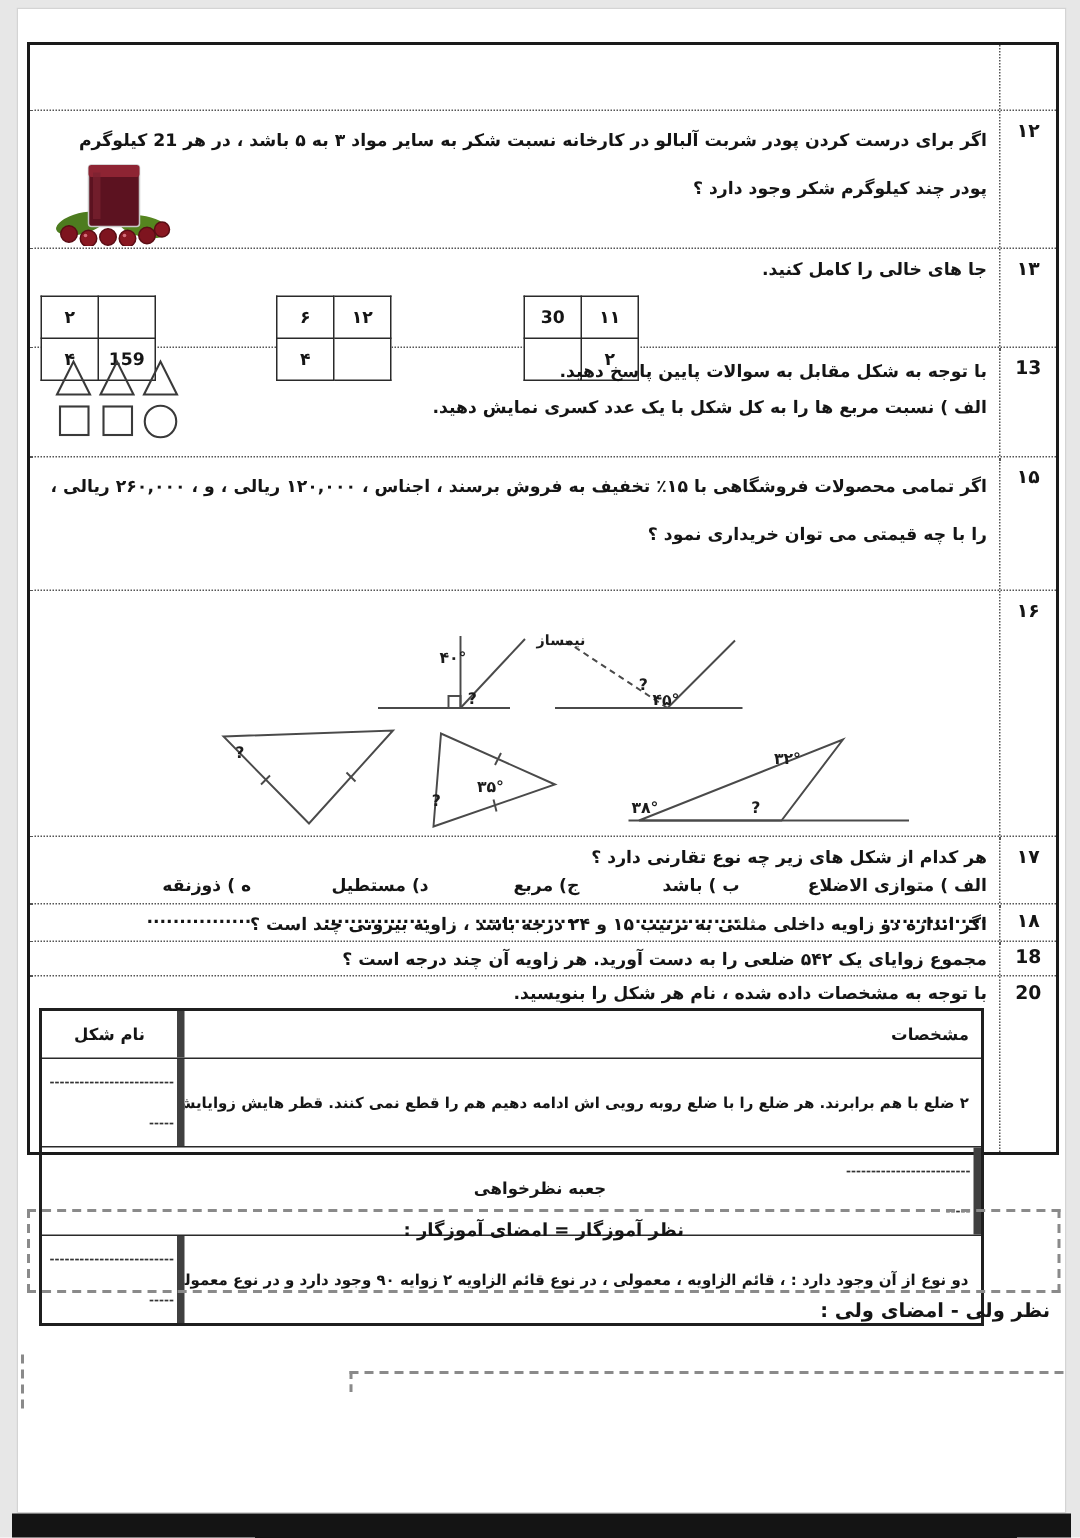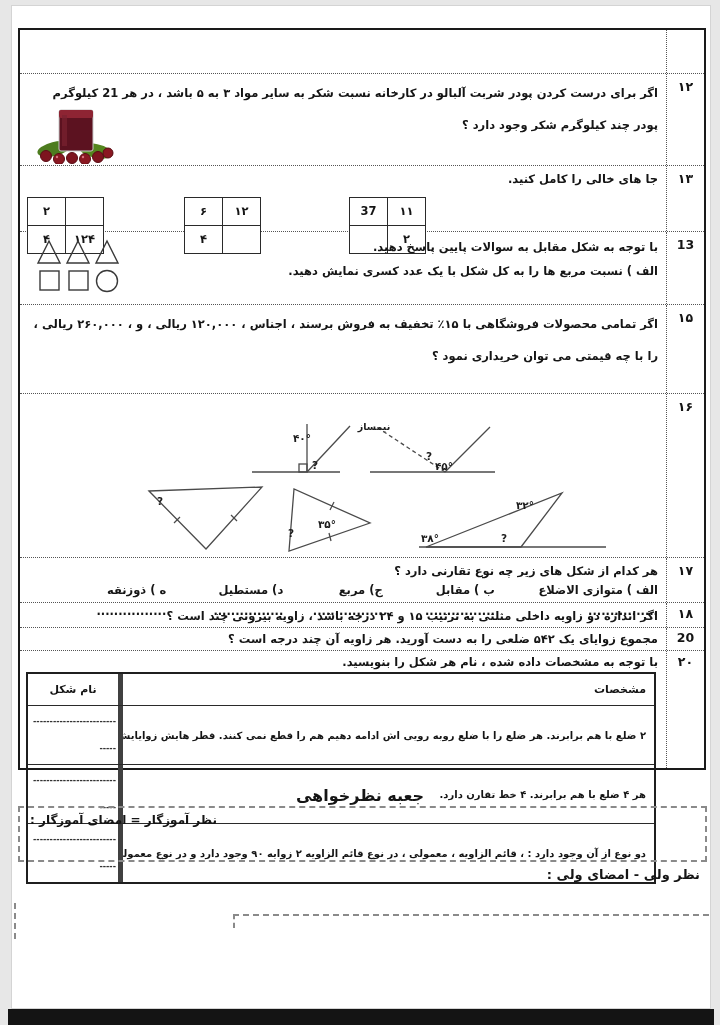--- a/index.html
+++ b/index.html
@@ -35,23 +35,23 @@
   .spec-table{margin:1px 10px 0 19px;width:630px;border:2px solid #1f1f1f}
   .spec-row{display:flex;border-top:1px solid #2a2a2a;min-height:23px;align-items:center}
   .spec-row:first-child{border-top:none}
   .spec-cell{flex:1;padding:2px 8px;font-size:10px;line-height:17px;white-space:nowrap;overflow:hidden}
   .name-cell{flex:0 0 95px;border-right:5px solid #404040;align-self:stretch;display:flex;align-items:center;justify-content:center;
              font-size:8px;color:#333;letter-spacing:0;padding:2px}
   .spec-head{font-size:11px;line-height:18px}
   .name-head{font-size:11px;color:#151515}
 
   
-  .feedback-title{position:absolute;left:0;right:0;top:786px;text-align:center;font-weight:bold;font-size:16px}
+  .feedback-title{position:absolute;left:0;right:0;top:786px;text-align:center;font-weight:bold;font-size:11px}
   .teacher-box{position:absolute;left:18px;top:806px;width:689px;height:56px;border:2px dashed #8a8a8a}
-  .teacher-box .txt{padding:5px 10px;font-weight:bold;font-size:12px;text-align:left}
+  .teacher-box .txt{padding:5px 10px;font-weight:bold;font-size:12px;text-align:center}
   .parent-line{position:absolute;top:867px;right:20px;font-weight:bold;font-size:13px}
   .partial-left{position:absolute;left:14px;top:903px;width:3px;height:36px;border-left:2px dashed #8a8a8a}
   .partial-box{position:absolute;left:233px;top:914px;width:476px;height:14px;border-top:2px dashed #8a8a8a;border-left:2px dashed #8a8a8a}
 
   svg text{font-family:"DejaVu Sans",sans-serif;font-weight:bold}
 </style>
 </head>
 <body>
 
 <div class="canvas">
@@ -87,21 +87,21 @@
     </div>
 
     <div class="qrow r13">
       <div class="qnum">۱۳</div>
       <div class="qbody">
         <div class="qtext lh18">جا های خالی را کامل کنید.</div>
         <div class="grids">
           <table class="grid2x2 g1">
             <tbody>
                 <tr>
-                  <td>37</td>
+                  <td>30</td>
                   <td>۱۱</td>
                 </tr>
             <tr>
                   <td></td>
                   <td>۲</td>
                 </tr>
           </tbody>
             </table>
           <table class="grid2x2 g2">
             <tbody>
@@ -116,21 +116,21 @@
           </tbody>
             </table>
           <table class="grid2x2 g3">
             <tbody>
                 <tr>
                   <td>۲</td>
                   <td></td>
                 </tr>
             <tr>
                   <td>۴</td>
-                  <td>۱۲۴</td>
+                  <td>159</td>
                 </tr>
           </tbody>
             </table>
         </div>
       </div>
     </div>
 
     <div class="qrow r14">
       <div class="qnum">13</div>
       <div class="qbody">
@@ -200,57 +200,56 @@
         </svg>
       </div>
     </div>
 
     <div class="qrow r17">
       <div class="qnum">۱۷</div>
       <div class="qbody">
         <div class="qtext lh18">هر کدام از شکل های زیر چه نوع تقارنی دارد ؟</div>
         <div class="q17-items">
           <span><span>الف ) متوازی الاضلاع</span> <span>................</span></span>
-          <span><span>ب ) مقابل</span> <span>................</span></span>
+          <span><span>ب ) باشد</span> <span>................</span></span>
           <span><span>ج) مربع</span> <span>................</span></span>
           <span><span>د) مستطیل</span> <span>................</span></span>
           <span><span>ه ) ذوزنقه</span> <span>................</span></span>
         </div>
       </div>
     </div>
 
     <div class="qrow r18">
       <div class="qnum" style="padding-top:3px">۱۸</div>
       <div class="qbody">
           <div class="qtext lh18">اگر اندازه دو زاویه داخلی مثلثی به ترتیب ۱۵ و ۲۴ درجه باشد ، زاویه بیرونی چند است ؟</div>
         </div>
     </div>
 
     <div class="qrow r19">
-      <div class="qnum" style="padding-top:2px">20</div>
+      <div class="qnum" style="padding-top:2px">18</div>
       <div class="qbody">
           <div class="qtext lh18" style="padding-top:2px">مجموع زوایای یک ۵۴۲ ضلعی را به دست آورید. هر زاویه آن چند درجه است ؟</div>
         </div>
     </div>
 
     <div class="qrow r20">
-      <div class="qnum" style="padding-top:3px">۲۰</div>
+      <div class="qnum" style="padding-top:3px">20</div>
       <div class="qbody">
         <div class="qtext lh18" style="padding-top:2px">با توجه به مشخصات داده شده ، نام هر شکل را بنویسید.</div>
         <div class="spec-table">
           <div class="spec-row" style="min-height:22px">
             <div class="spec-cell spec-head">مشخصات</div>
             <div class="name-cell name-head">نام شکل</div>
           </div>
           <div class="spec-row">
             <div class="spec-cell">۲ ضلع با هم برابرند. هر ضلع را با ضلع روبه رویی اش ادامه دهیم هم را قطع نمی کنند. قطر هایش زوایایش را نصف نمی کنند.</div>
             <div class="name-cell">------------------------------</div>
           </div>
           <div class="spec-row">
-            <div class="spec-cell">هر ۴ ضلع با هم برابرند. ۴ خط تقارن دارد.</div>
             <div class="name-cell">------------------------------</div>
           </div>
           <div class="spec-row" style="min-height:25px">
             <div class="spec-cell">دو نوع از آن وجود دارد : ، قائم الزاویه ، معمولی ، در نوع قائم الزاویه ۲ زوایه ۹۰ وجود دارد و در نوع معمولی ۲ ضلع با هم موازی اند.</div>
             <div class="name-cell">------------------------------</div>
           </div>
         </div>
       </div>
     </div>
 

